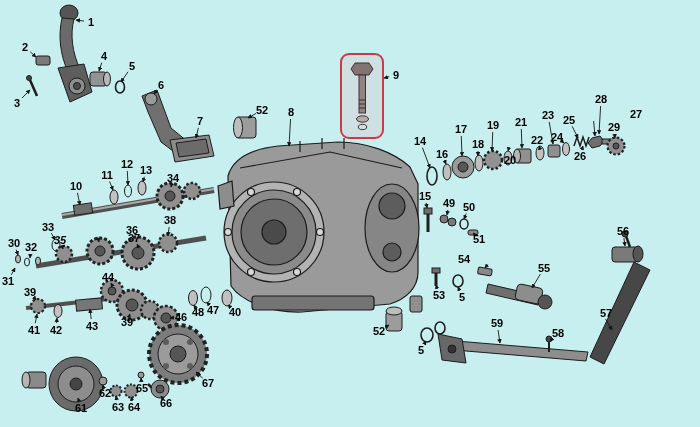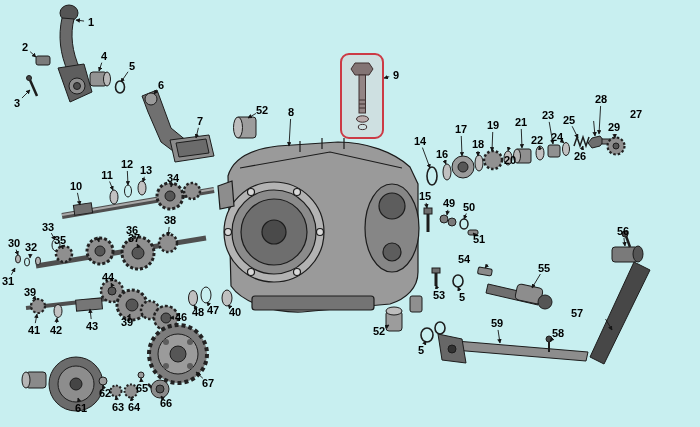--- a/index.html
+++ b/index.html
@@ -321,21 +321,21 @@
       <span class="part-label" style="left: 569px; top: 120px; color: rgb(0, 0, 0);">25</span>
       <span class="part-label" style="left: 580px; top: 156px; color: rgb(0, 0, 0);">26</span>
       <span class="part-label" style="left: 593px; top: 114px; color: rgb(0, 0, 0); margin-left: 43px;">27</span>
       <span class="part-label" style="left: 601px; top: 99px; color: rgb(0, 0, 0);">28</span>
       <span class="part-label" style="left: 614px; top: 127px; color: rgb(0, 0, 0);">29</span>
       <span class="part-label" style="left: 14px; top: 243px; color: rgb(0, 0, 0);">30</span>
       <span class="part-label" style="left: 8px; top: 281px; color: rgb(0, 0, 0);">31</span>
       <span class="part-label" style="left: 31px; top: 247px; color: rgb(0, 0, 0);">32</span>
       <span class="part-label" style="left: 48px; top: 227px; color: rgb(0, 0, 0);">33</span>
       <span class="part-label" style="left: 173px; top: 178px; color: rgb(0, 0, 0);">34</span>
-      <span class="part-label" style="left: 60px; top: 240px; color: rgb(0, 0, 0);">35</span>
+      <span class="part-label" style="left: 60px; top: 240px; color: rgb(0, 0, 0); font-style: italic;">35</span>
       <span class="part-label" style="left: 96px; top: 230px; color: rgb(0, 0, 0); margin-left: 36px;">36</span>
       <span class="part-label" style="left: 134px; top: 238px; color: rgb(0, 0, 0);">37</span>
       <span class="part-label" style="left: 170px; top: 220px; color: rgb(0, 0, 0);">38</span>
       <span class="part-label" style="left: 30px; top: 292px; color: rgb(0, 0, 0);">39</span>
       <span class="part-label" style="left: 235px; top: 312px; color: rgb(0, 0, 0);">40</span>
       <span class="part-label" style="left: 34px; top: 330px; color: rgb(0, 0, 0);">41</span>
       <span class="part-label" style="left: 56px; top: 330px; color: rgb(0, 0, 0);">42</span>
       <span class="part-label" style="left: 92px; top: 326px; color: rgb(0, 0, 0);">43</span>
       <span class="part-label" style="left: 108px; top: 277px; color: rgb(0, 0, 0);">44</span>
       <span class="part-label" style="left: 127px; top: 322px; color: rgb(0, 0, 0);">39</span>
@@ -345,21 +345,21 @@
       <span class="part-label" style="left: 449px; top: 203px; color: rgb(0, 0, 0);">49</span>
       <span class="part-label" style="left: 469px; top: 207px; color: rgb(0, 0, 0);">50</span>
       <span class="part-label" style="left: 479px; top: 239px; color: rgb(0, 0, 0);">51</span>
       <span class="part-label" style="left: 262px; top: 110px; color: rgb(0, 0, 0);">52</span>
       <span class="part-label" style="left: 379px; top: 331px; color: rgb(0, 0, 0);">52</span>
       <span class="part-label" style="left: 439px; top: 295px; color: rgb(0, 0, 0);">53</span>
       <span class="part-label" style="left: 462px; top: 297px; color: rgb(0, 0, 0);">5</span>
       <span class="part-label" style="left: 464px; top: 259px; color: rgb(0, 0, 0); text-align: right;">54</span>
       <span class="part-label" style="left: 544px; top: 268px; color: rgb(0, 0, 0);">55</span>
       <span class="part-label" style="left: 623px; top: 231px; color: rgb(0, 0, 0);">56</span>
-      <span class="part-label" style="left: 577px; top: 313px; color: rgb(0, 0, 0);">57</span>
+      <span class="part-label" style="left: 606px; top: 313px; color: rgb(0, 0, 0);">57</span>
       <span class="part-label" style="left: 558px; top: 333px; color: rgb(0, 0, 0);">58</span>
       <span class="part-label" style="left: 497px; top: 323px; color: rgb(0, 0, 0);">59</span>
       <span class="part-label" style="left: 421px; top: 350px; color: rgb(0, 0, 0);">5</span>
       <span class="part-label" style="left: 81px; top: 408px; color: rgb(0, 0, 0);">61</span>
       <span class="part-label" style="left: 105px; top: 393px; color: rgb(0, 0, 0);">62</span>
       <span class="part-label" style="left: 118px; top: 407px; color: rgb(0, 0, 0);">63</span>
       <span class="part-label" style="left: 134px; top: 407px; color: rgb(0, 0, 0);">64</span>
       <span class="part-label" style="left: 142px; top: 388px; color: rgb(0, 0, 0);">65</span>
       <span class="part-label" style="left: 166px; top: 403px; color: rgb(0, 0, 0);">66</span>
       <span class="part-label" style="left: 208px; top: 383px; color: rgb(0, 0, 0);">67</span>

